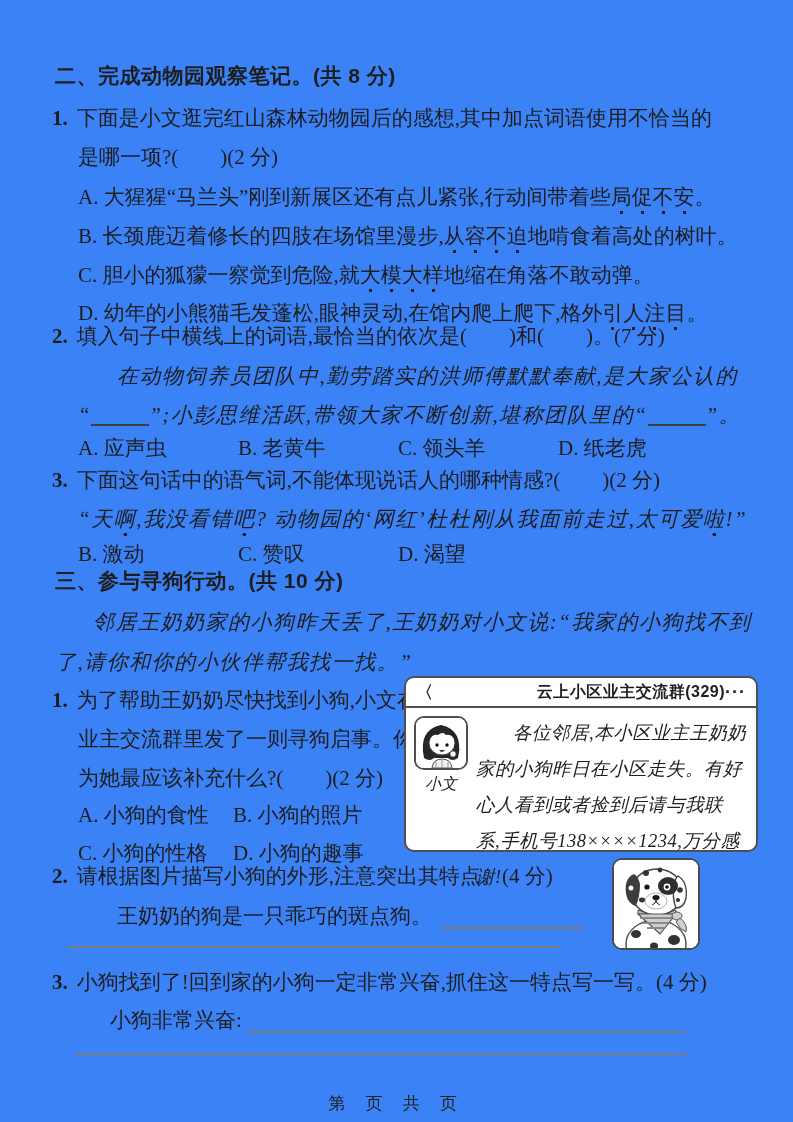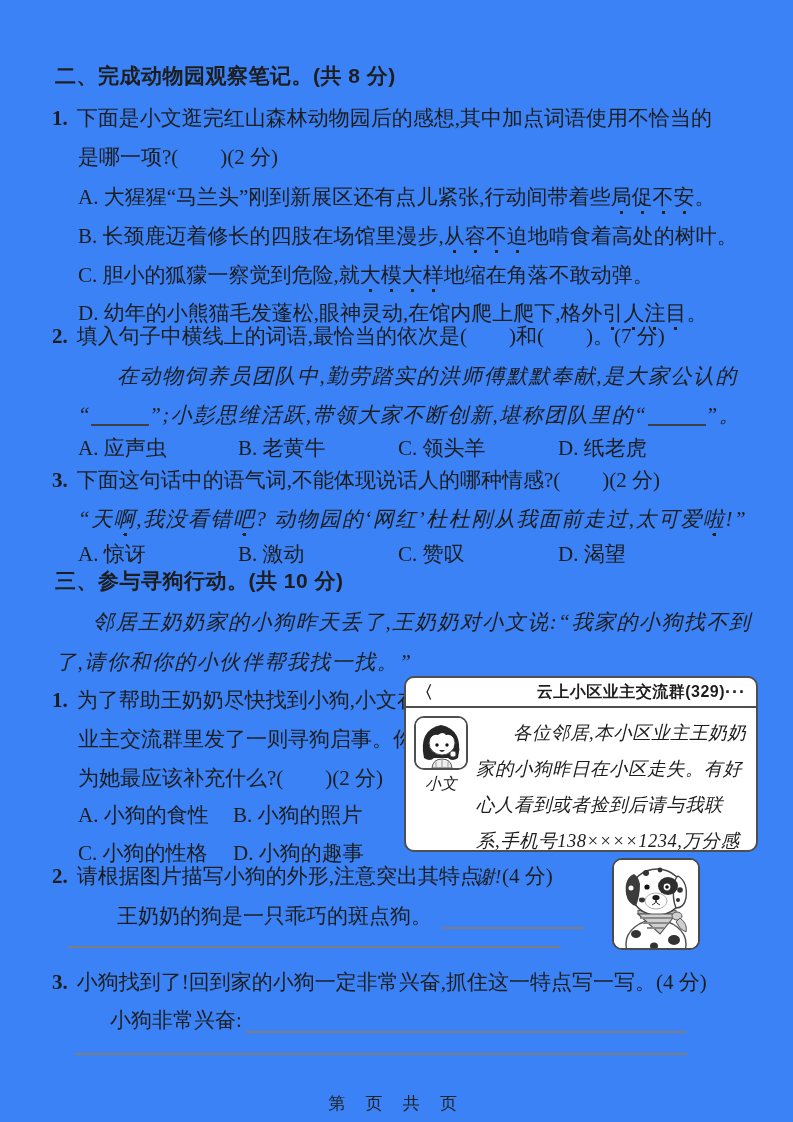--- a/index.html
+++ b/index.html
@@ -90,21 +90,20 @@
     <span>C. 领头羊</span>
     <span>D. 纸老虎</span>
   </div>
 
   <div class="line" style="left:52px;top:466px">
     <span class="num">3.</span><span>下面这句话中的语气词,不能体现说话人的哪种情感?(　　)(2 分)</span>
   </div>
   <div class="line kai" style="left:78px;top:505px"><span>“天</span><span class="emph">啊</span><span>,我没看错</span><span class="emph">吧</span><span>? 动物园的‘网红’杜杜刚从我面前走过,太可爱</span><span class="emph">啦</span><span>!”</span></div>
 
   <div class="opt-row" style="left:78px;top:540px">
-    <span>A. 惊讶</span>
     <span>B. 激动</span>
     <span>C. 赞叹</span>
     <span>D. 渴望</span>
   </div>
 
   <div class="h-sec" style="left:55px;top:567px">三、参与寻狗行动。(共 10 分)</div>
   <div class="line kai" style="left:93px;top:608px">邻居王奶奶家的小狗昨天丢了,王奶奶对小文说:“我家的小狗找不到</div>
   <div class="line kai" style="left:55px;top:648px">了,请你和你的小伙伴帮我找一找。”</div>
 
   <div class="line" style="left:52px;top:686px">

